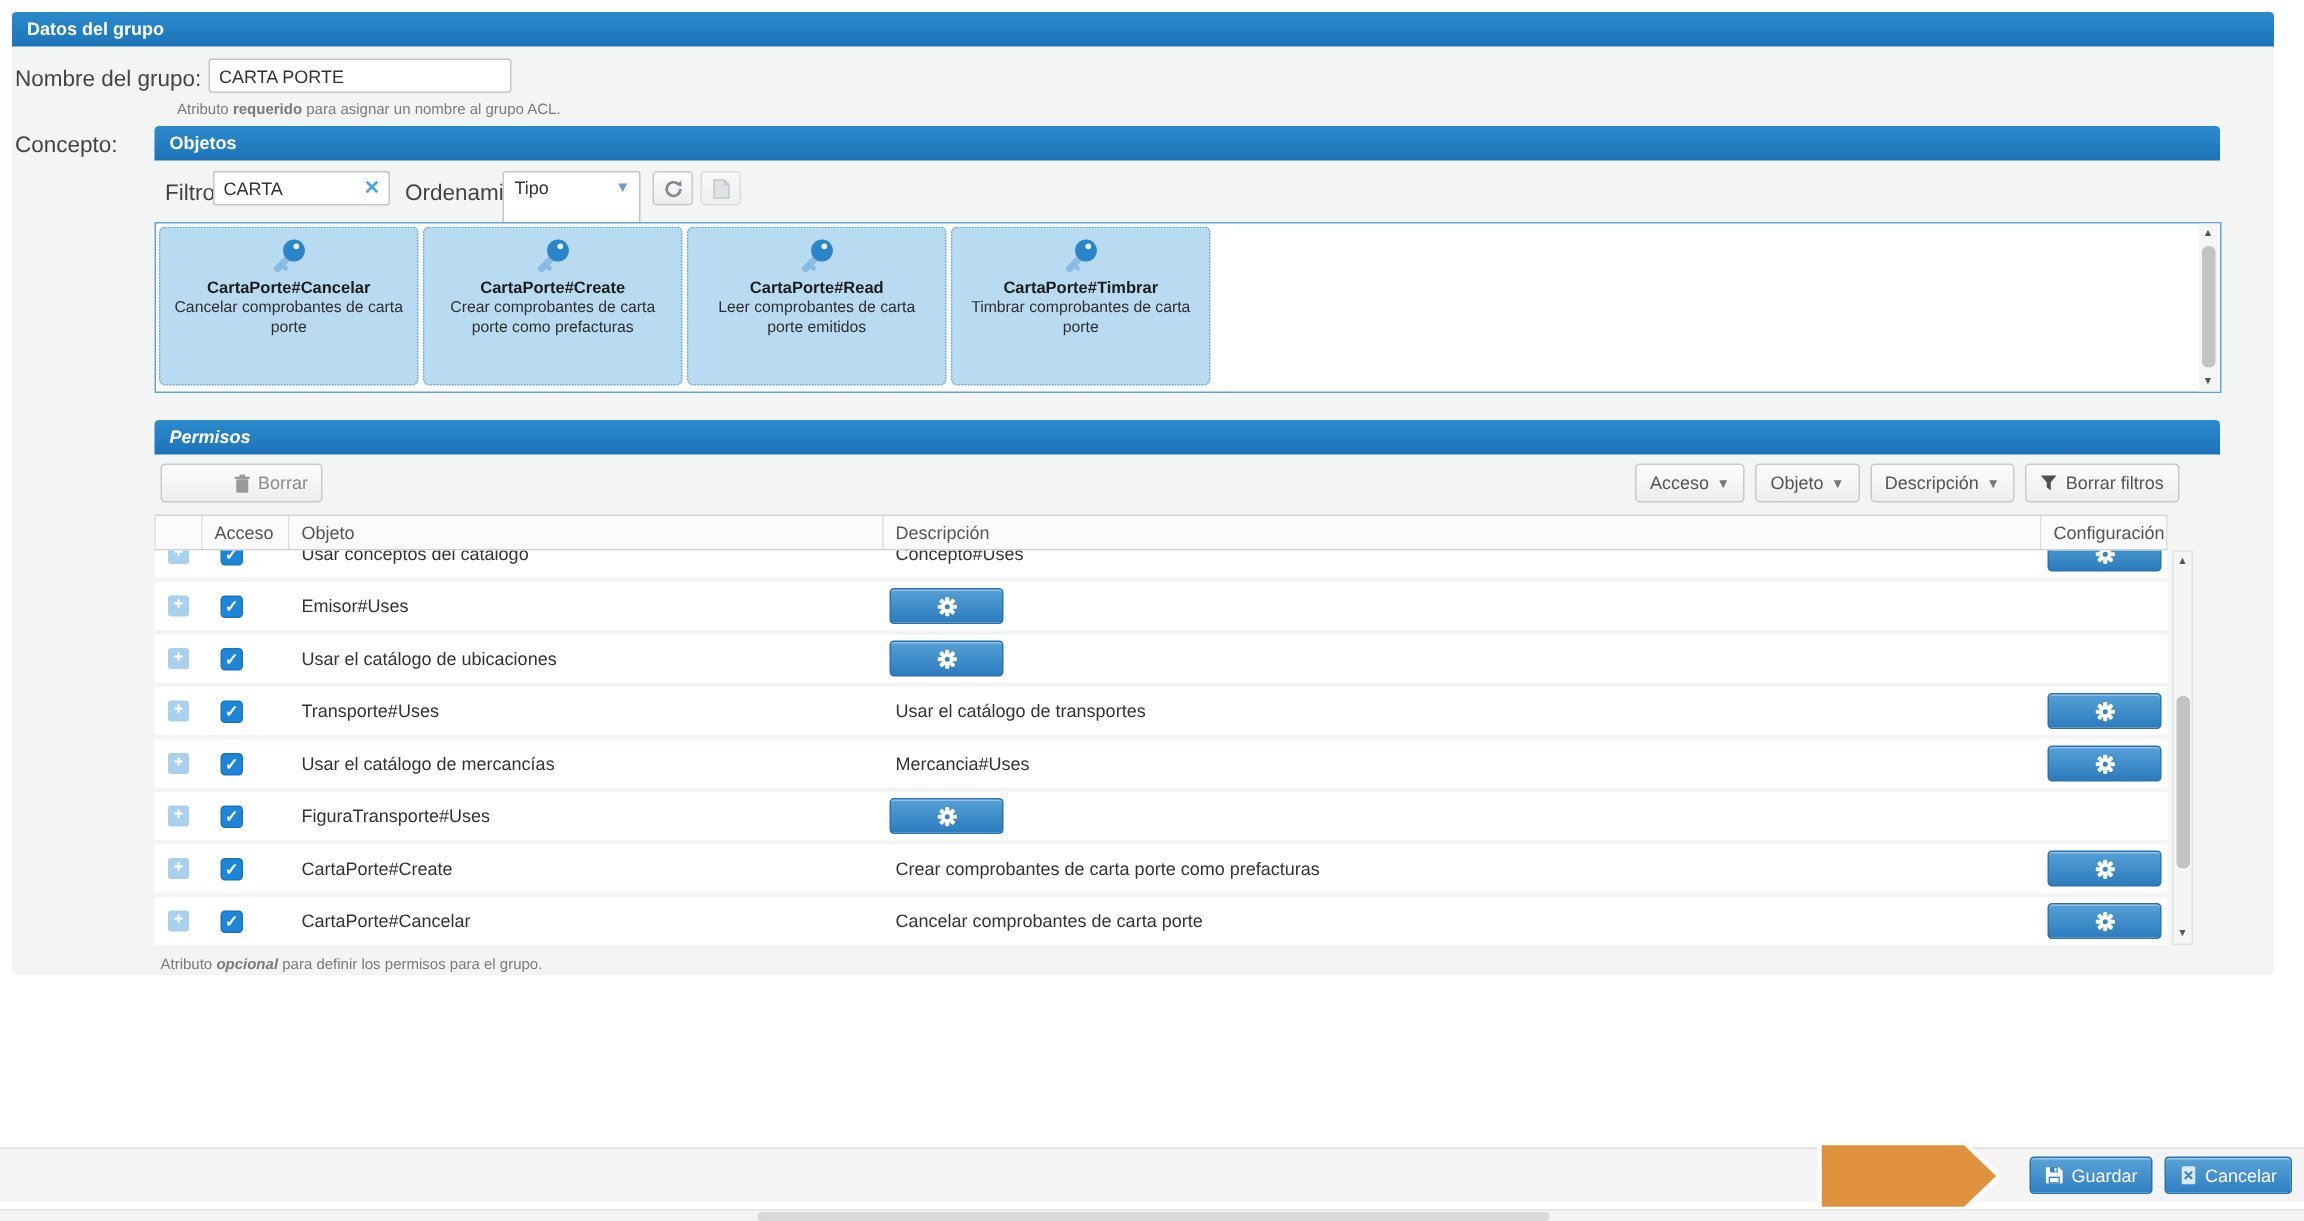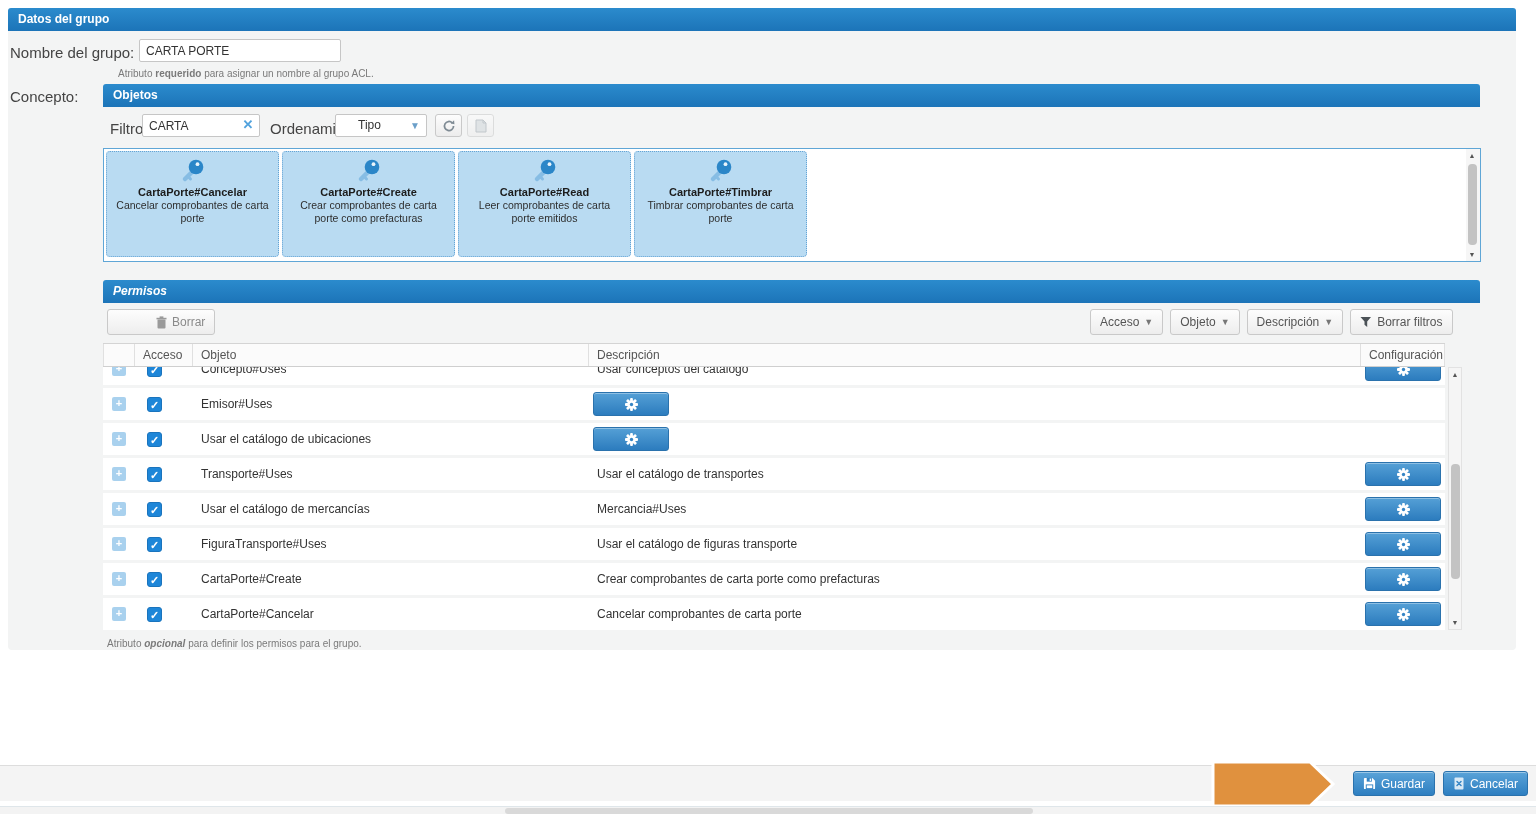--- a/index.html
+++ b/index.html
@@ -21,23 +21,23 @@
 
   input.txt { position:absolute; height:23px; border:1px solid #c6c6c6; border-radius:2px;
               font-family:"Liberation Sans",sans-serif; font-size:12px; color:#333;
               padding:0 6px; background:#fff; }
 
   
   .obj-bar { position:absolute; left:95px; top:76px; width:1377px; }
   .filter-row-lbl { top:112px; }
   .clear-x { position:absolute; left:232px; top:109px; width:16px; height:16px; color:#51a2dd;
              font-size:13px; font-weight:bold; text-align:center; line-height:16px; cursor:pointer; }
-  .selectbox { position:absolute; left:327px; top:106px; width:92px; height:23px; background:#fff;
+  .selectbox { position:absolute; left:327px; top:106px; width:92px; height:37px; background:#fff;
                border:1px solid #c6c6c6; border-radius:2px; font-size:12px; color:#333;
-               line-height:21px; padding-left:22px; }
+               line-height:21px; padding-left:7px; }
   .selectbox .caret { position:absolute; right:6px; top:0; color:#6b9fc9; font-size:10px; }
   .mini-btn { position:absolute; top:106px; width:27px; height:23px; border:1px solid #c9c9c9;
               border-radius:3px; background:linear-gradient(180deg,#fdfdfd,#ececec);
               display:flex; align-items:center; justify-content:center; }
 
   .obj-container { position:absolute; left:95px; top:140px; width:1378px; height:114px;
                    background:#fff; border:1px solid #5fa6d6; }
   .cards { position:absolute; left:2px; top:2px; display:flex; gap:3px; }
   .card { width:173px; height:106px; background:#b9dbf2; border:1px dotted #64a4d5;
           border-radius:4px; text-align:center; padding:6px 8px 0 8px; }
@@ -231,22 +231,22 @@
     <div class="th">Objeto</div>
     <div class="th">Descripción</div>
     <div class="th">Configuración</div>
   </div>
 
   <div class="tbody">
     <div class="row-clip">
       <div class="trow">
         <div class="plus">+</div>
         <div class="chk">✓</div>
+        <div class="cell-txt">Usar conceptos del catálogo</div>
         <div class="cell-txt">Concepto#Uses</div>
-        <div class="cell-txt">Usar conceptos del catálogo</div>
         <div class="gearbtn">
             <svg width="13" height="13" viewBox="0 0 14 14">
               <g fill="#fff">
                 <rect x="5.5" y="0" width="3" height="14" rx="1"></rect>
                 <rect x="0" y="5.5" width="14" height="3" rx="1"></rect>
                 <rect x="5.5" y="0" width="3" height="14" rx="1" transform="rotate(45 7 7)"></rect>
                 <rect x="5.5" y="0" width="3" height="14" rx="1" transform="rotate(-45 7 7)"></rect>
                 <circle cx="7" cy="7" r="4.2"></circle>
               </g>
               <circle cx="7" cy="7" r="1.8" fill="#3585c5"></circle>
@@ -322,21 +322,20 @@
               <circle cx="7" cy="7" r="4.2"></circle>
             </g>
             <circle cx="7" cy="7" r="1.8" fill="#3585c5"></circle>
           </svg>
         </div>
     </div>
     <div class="trow">
       <div class="plus">+</div>
       <div class="chk">✓</div>
       <div class="cell-txt">FiguraTransporte#Uses</div>
-      <div class="cell-txt">Usar el catálogo de figuras transporte</div>
       <div class="gearbtn">
           <svg width="13" height="13" viewBox="0 0 14 14">
             <g fill="#fff">
               <rect x="5.5" y="0" width="3" height="14" rx="1"></rect>
               <rect x="0" y="5.5" width="14" height="3" rx="1"></rect>
               <rect x="5.5" y="0" width="3" height="14" rx="1" transform="rotate(45 7 7)"></rect>
               <rect x="5.5" y="0" width="3" height="14" rx="1" transform="rotate(-45 7 7)"></rect>
               <circle cx="7" cy="7" r="4.2"></circle>
             </g>
             <circle cx="7" cy="7" r="1.8" fill="#3585c5"></circle>

